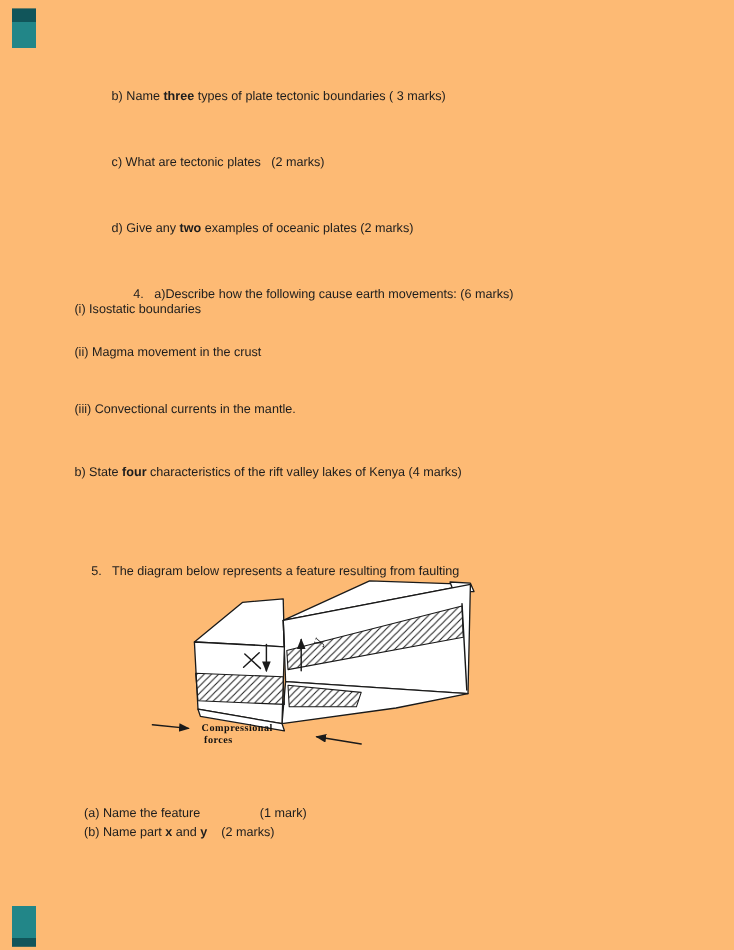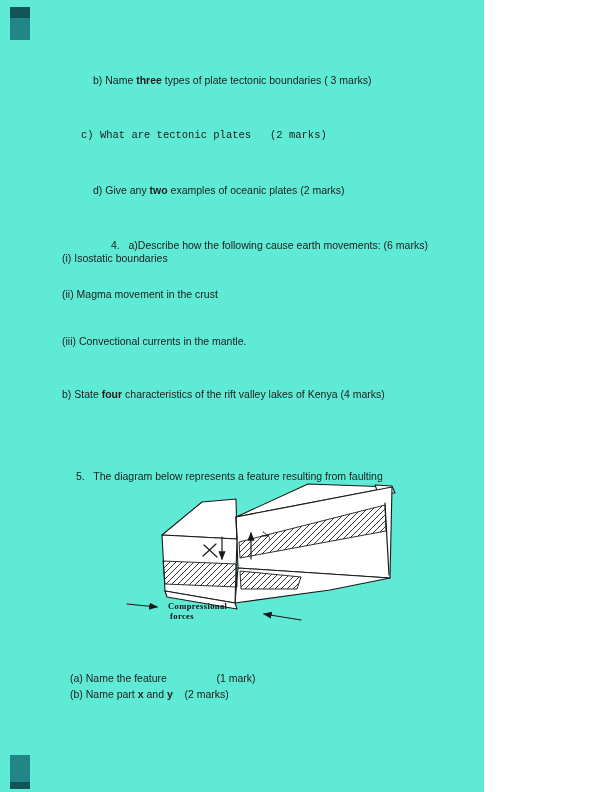--- a/index.html
+++ b/index.html
@@ -1,25 +1,25 @@
 <!DOCTYPE html>
 <html><head>
 <meta charset="utf-8">
 <style>
   html,body{margin:0;padding:0;background:#ffffff;}
   .page{
-    position:relative;width:484px;height:792px;background:#5eead4;
+    position:relative;width:612px;height:792px;background:#fdba74;
     font-family:"Liberation Sans",sans-serif;font-size:10.5px;color:#1d1d1d;
     overflow:hidden;
   }
   .line{position:absolute;white-space:pre;line-height:13px;}
   .b{font-weight:bold;}
   
   .l-q3b{left:93px;top:74px;}
-  .l-q3c{left:81px;top:129px;font-family:Liberation Mono, monospace;}
+  .l-q3c{left:93px;top:129px;}
   .l-q3d{left:93px;top:184px;text-align:center;}
   .l-q4a{left:77px;top:239px;margin-left:34px;}
   .l-q4ai{left:62px;top:252px;}
   .l-q4aii{left:62px;top:288px;}
   .l-q4aiii{left:62px;top:335px;}
   .l-q4b{left:62px;top:388px;}
   .l-q5{left:76px;top:470px;}
   .l-q5a{left:70px;top:636px;margin-top:36px;}
   .l-q5b{left:70px;top:676px;margin-top:12px;}
   

